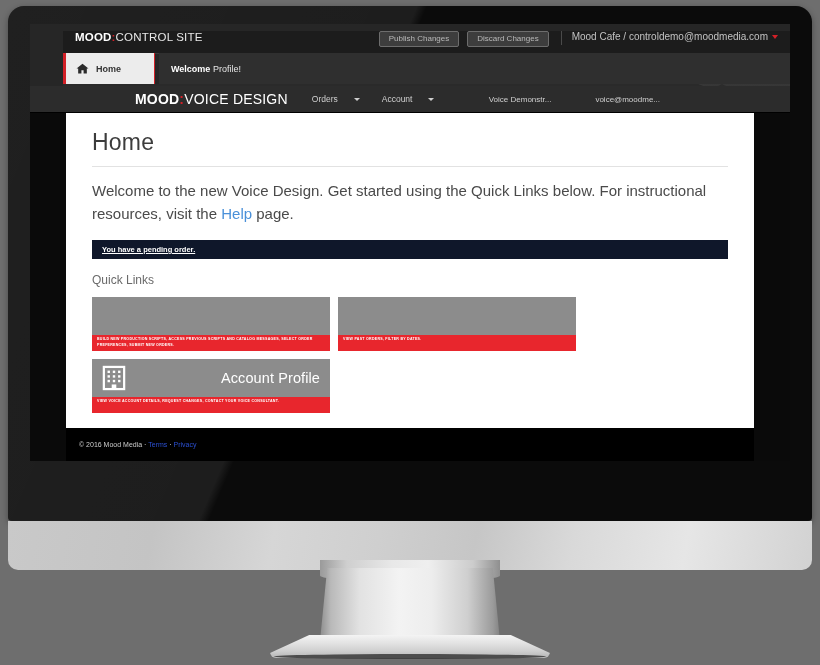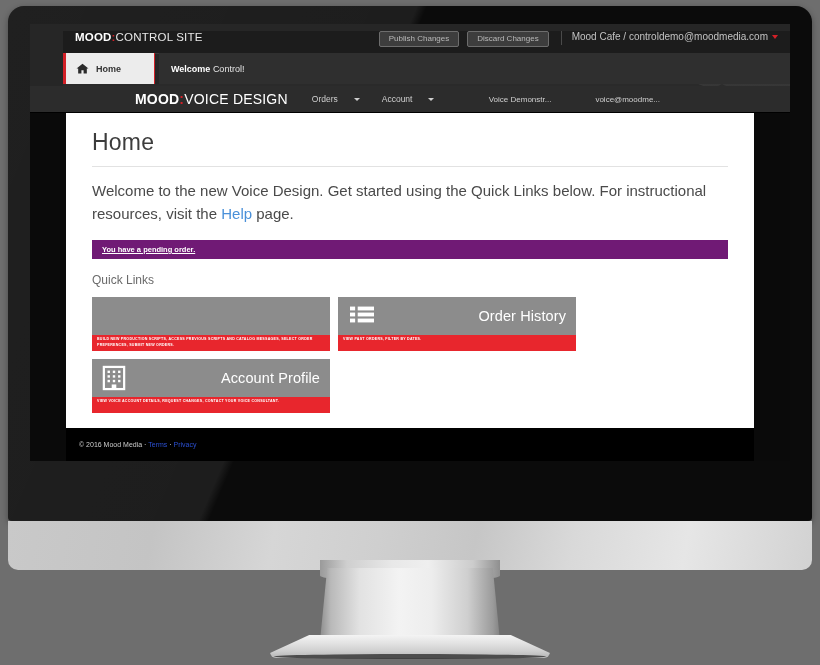--- a/index.html
+++ b/index.html
@@ -303,21 +303,21 @@
   #vd-intro a { color: #4a90d9; text-decoration: none; }
   .section-head {
     margin-top: 14px;
     font-size: 12px;
     color: #6a6a6a;
     font-weight: normal;
   }
   #alert {
     margin-top: 8px;
     height: 19px;
-    background: #701a75;
+    background: #0f172a;
     display: flex;
     align-items: center;
     padding-left: 10px;
     box-sizing: border-box;
   }
   #alert a {
     color: #ffffff;
     font-size: 7.5px;
     font-weight: bold;
     text-decoration: underline;
@@ -413,21 +413,21 @@
       <div id="outer-second">
         <div id="home-tab">
           <svg width="13" height="11" viewBox="0 0 24 20">
             <path d="M12 1 L23 10 L20 10 L20 19 L14 19 L14 13 L10 13 L10 19 L4 19 L4 10 L1 10 Z" fill="#2b2b2b"></path>
           </svg>
           <span class="label">Home</span>
         </div>
         <div id="welcome-area">
           <div id="welcome-text">
             <b>Welcome</b>
-            <span>Control!</span>
+            <span>Profile!</span>
           </div>
         </div>
       </div>
 
       <div id="outer-strip">
         <div id="stepper-line"></div>
         <div class="step-dot" style="left:12px"></div>
         <div class="step-dot" style="left:290px"></div>
         <svg id="building" viewBox="0 0 96 30">
           <path d="M6 30 Q48 -4 90 30 Z" fill="#d32027"></path>
@@ -478,31 +478,20 @@
           <h2 class="section-head">Quick Links</h2>
 
           <div id="tiles">
 
             <div class="tile">
               <div class="tile-cap">Build new production scripts, access previous scripts and catalog messages, select order preferences, submit new orders.</div>
             </div>
 
 
             <div class="tile">
-              <div class="tile-top">
-                <svg class="tile-icon" width="28" height="24" viewBox="0 0 32 28">
-                  <rect x="2" y="3" width="6" height="4.5" fill="#fff"></rect>
-                  <rect x="2" y="10" width="6" height="4.5" fill="#fff"></rect>
-                  <rect x="2" y="17" width="6" height="4.5" fill="#fff"></rect>
-                  <rect x="11" y="3" width="19" height="4.5" fill="#fff"></rect>
-                  <rect x="11" y="10" width="19" height="4.5" fill="#fff"></rect>
-                  <rect x="11" y="17" width="19" height="4.5" fill="#fff"></rect>
-                </svg>
-                <span class="tile-title">Order History</span>
-              </div>
               <div class="tile-cap">View past orders, filter by dates.</div>
             </div>
 
             <div class="tile">
               <div class="tile-top">
                 <svg class="tile-icon" width="24" height="26" viewBox="0 0 26 28">
                   <rect x="2" y="2" width="22" height="24" fill="none" stroke="#fff" stroke-width="2.4"></rect>
                   <g fill="#fff">
                     <rect x="6" y="6" width="2.6" height="2.6"></rect>
                       <rect x="11.7" y="6" width="2.6" height="2.6"></rect>

